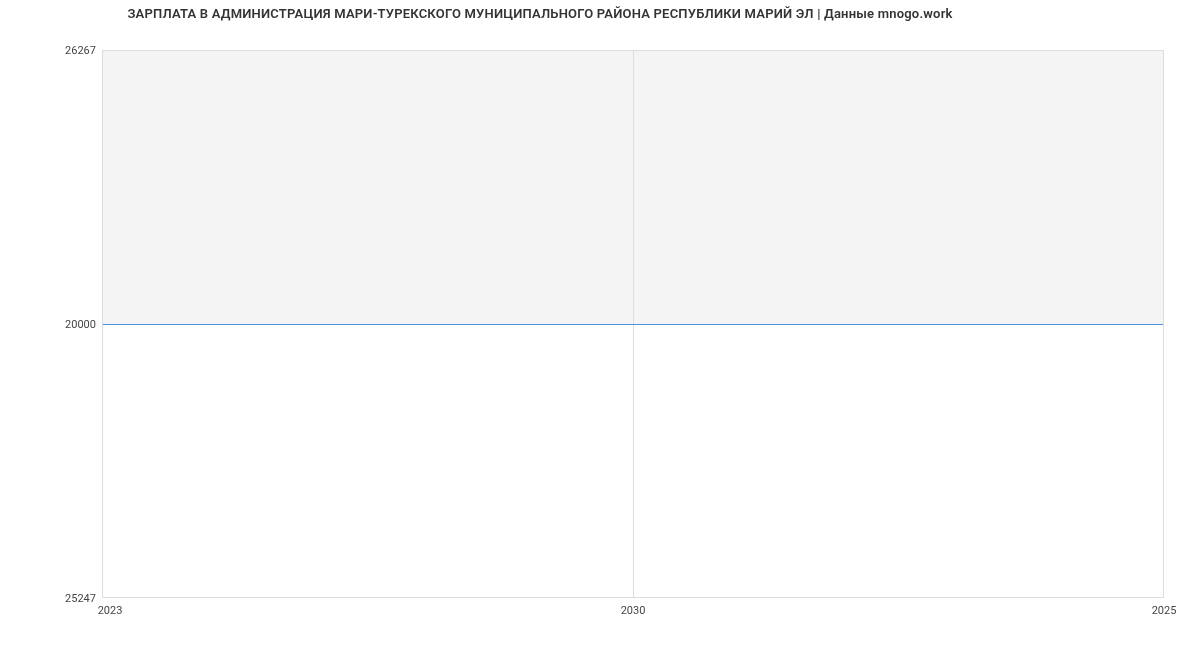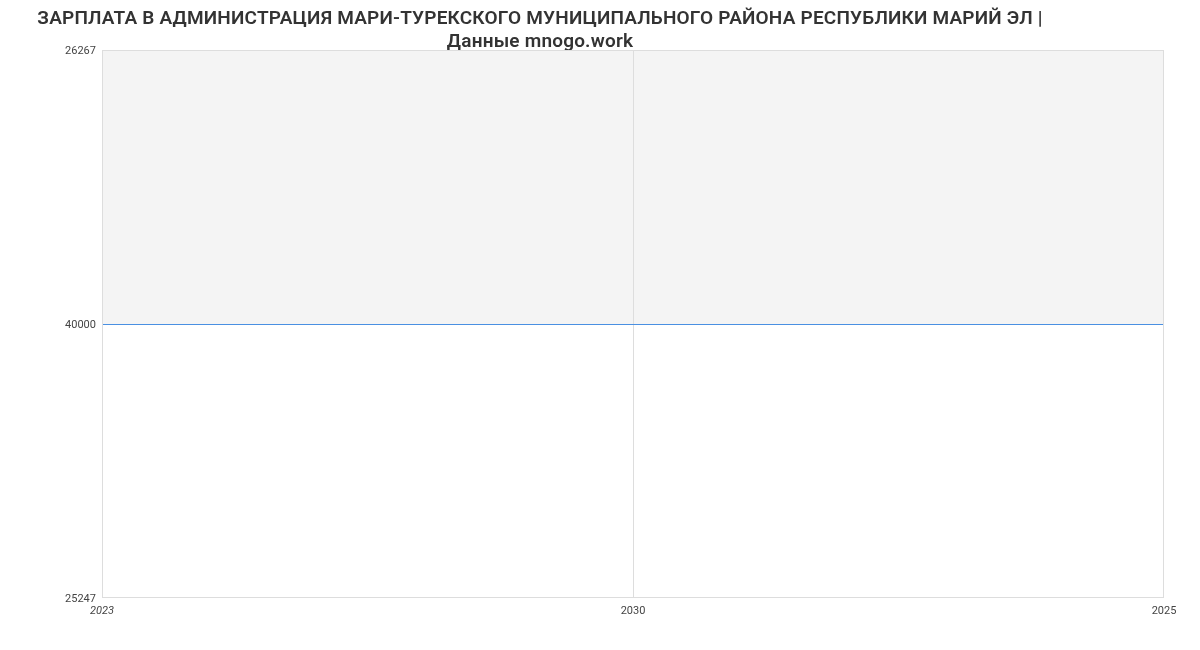--- a/index.html
+++ b/index.html
@@ -12,21 +12,21 @@
     color: #333333;
     position: relative;
     overflow: hidden;
   }
   .title {
     position: absolute;
     top: 6px;
     left: 0;
     width: 1080px;
     text-align: center;
-    font-size: 19px;
+    font-size: 13px;
     font-weight: 600;
     letter-spacing: 0.2px;
   }
   .plot-area {
     position: absolute;
     left: 102px;
     top: 50px;
     width: 1062px;
     height: 548px;
     border: 1px solid #dddddd;
@@ -76,18 +76,18 @@
 
 <div class="title">ЗАРПЛАТА В АДМИНИСТРАЦИЯ МАРИ-ТУРЕКСКОГО МУНИЦИПАЛЬНОГО РАЙОНА РЕСПУБЛИКИ МАРИЙ ЭЛ | Данные mnogo.work</div>
 
 <div class="plot-area">
   <div class="plot-bg-top"></div>
   <div class="x-grid" style="left:50%;"></div>
   <div class="series-line" style="top:50%;"></div>
 </div>
 
 <div class="y-tick" style="top:44px;">26267</div>
-<div class="y-tick" style="top:318px;">40000</div>
+<div class="y-tick" style="top:318px;">20000</div>
 <div class="y-tick" style="top:592px;">25247</div>
 
-<div class="x-tick" style="left:102px;font-style:italic;">2023</div>
+<div class="x-tick" style="left:110px;">2023</div>
 <div class="x-tick" style="left:633px;">2030</div>
 <div class="x-tick" style="left:1164px;">2025</div>
 
 </body></html>

